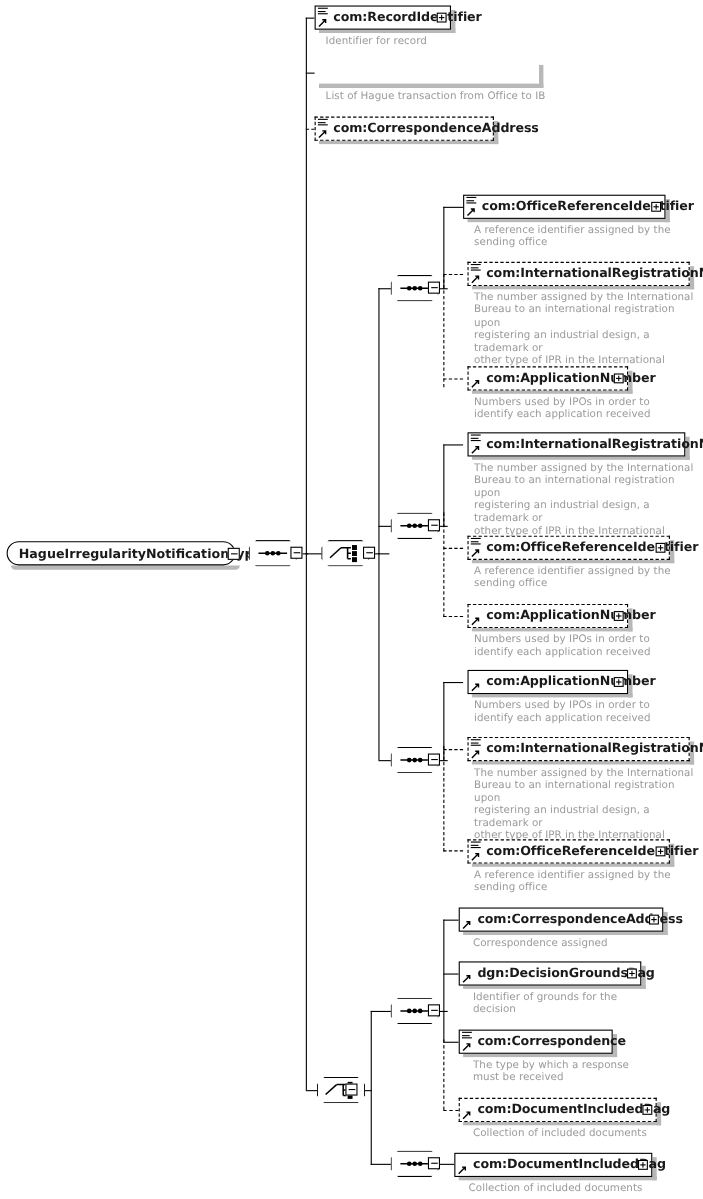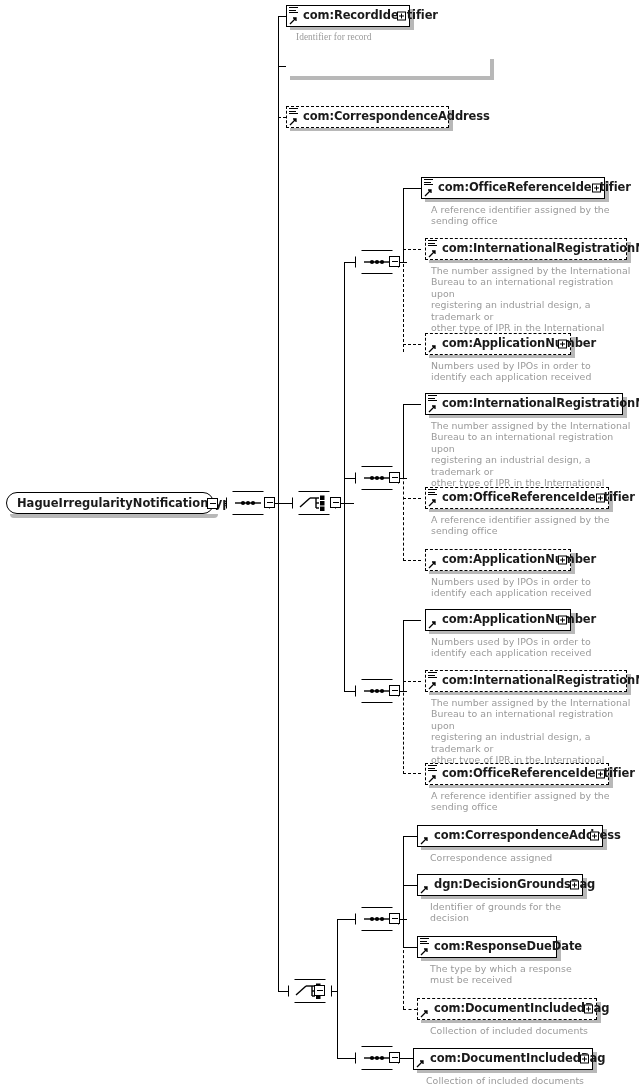--- a/index.html
+++ b/index.html
@@ -393,24 +393,25 @@
         <i></i>
       </span>
     <span class="glyph-arrow">
       <svg width="9" height="9" viewBox="0 0 9 9">
           <path d="M1 8 L7 2 M4 2 L7 2 L7 5" stroke="#000" stroke-width="1.3" fill="none"></path>
         </svg>
     </span>
     <span class="lbl">com:RecordIdentifier</span>
     <span class="plusbox"></span>
   </div>
-  <div class="doc" style="left:296px; top:32px; width:320px;font-family:Liberation Serif, serif;">Identifier for record</div>
+  <div class="doc" style="left:296px; top:32px; width:320px;">Identifier for record</div>
 
   <div class="shadow" style="left:290px; top:76px; width:204px;"></div>
   <div class="shadow side" style="left:490px; top:59px; height:21px;"></div>
+  <div class="doc" style="left:296px; top:82px; width:330px;">List of Hague transaction from Office to IB</div>
 
   <div class="shadow" style="left:290px; top:127px; width:163px;"></div>
   <div class="shadow side" style="left:449px; top:110px; height:21px;"></div>
   <div class="node dashed" style="left:286px; top:106px; width:163px;">
     <span class="glyph-lines">
         <i></i>
         <i></i>
         <i></i>
       </span>
     <span class="glyph-arrow">
@@ -616,21 +617,21 @@
     <span class="glyph-lines">
         <i></i>
         <i></i>
         <i></i>
       </span>
     <span class="glyph-arrow">
       <svg width="9" height="9" viewBox="0 0 9 9">
           <path d="M1 8 L7 2 M4 2 L7 2 L7 5" stroke="#000" stroke-width="1.3" fill="none"></path>
         </svg>
     </span>
-    <span class="lbl">com:ResponseDueDate</span>
+    <span class="lbl">com:Correspondence</span>
   </div>
   <div class="doc" style="left:430px; top:963px; width:180px;">The type by which a response
 must be received</div>
 
   <div class="shadow" style="left:421px; top:1019px; width:180px;"></div>
   <div class="shadow side" style="left:597px; top:1002px; height:21px;"></div>
   <div class="node dashed" style="left:417px; top:998px; width:180px;">
     <span class="glyph-arrow">
       <svg width="9" height="9" viewBox="0 0 9 9">
           <path d="M1 8 L7 2 M4 2 L7 2 L7 5" stroke="#000" stroke-width="1.3" fill="none"></path>

